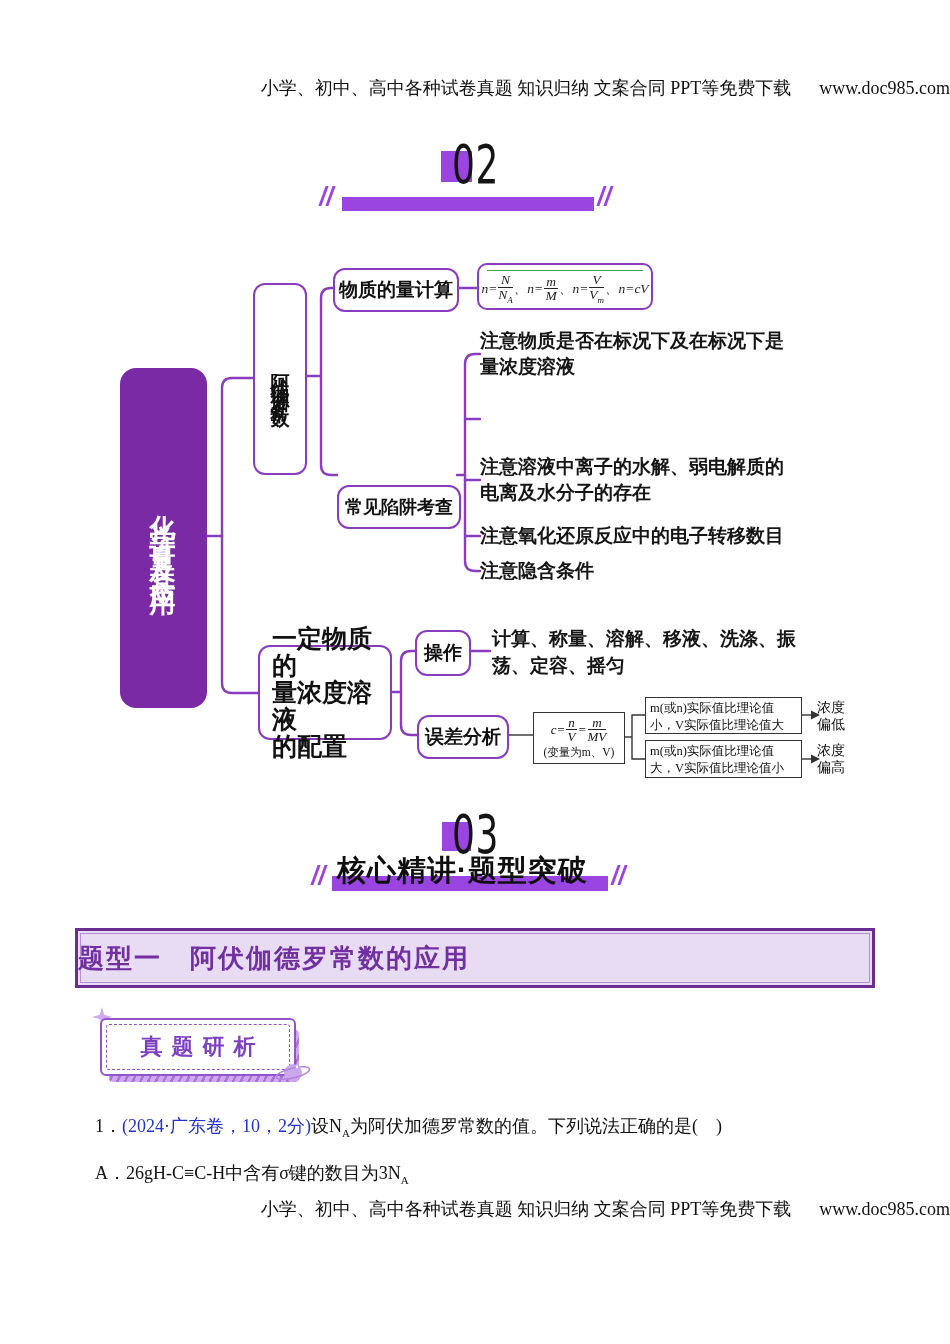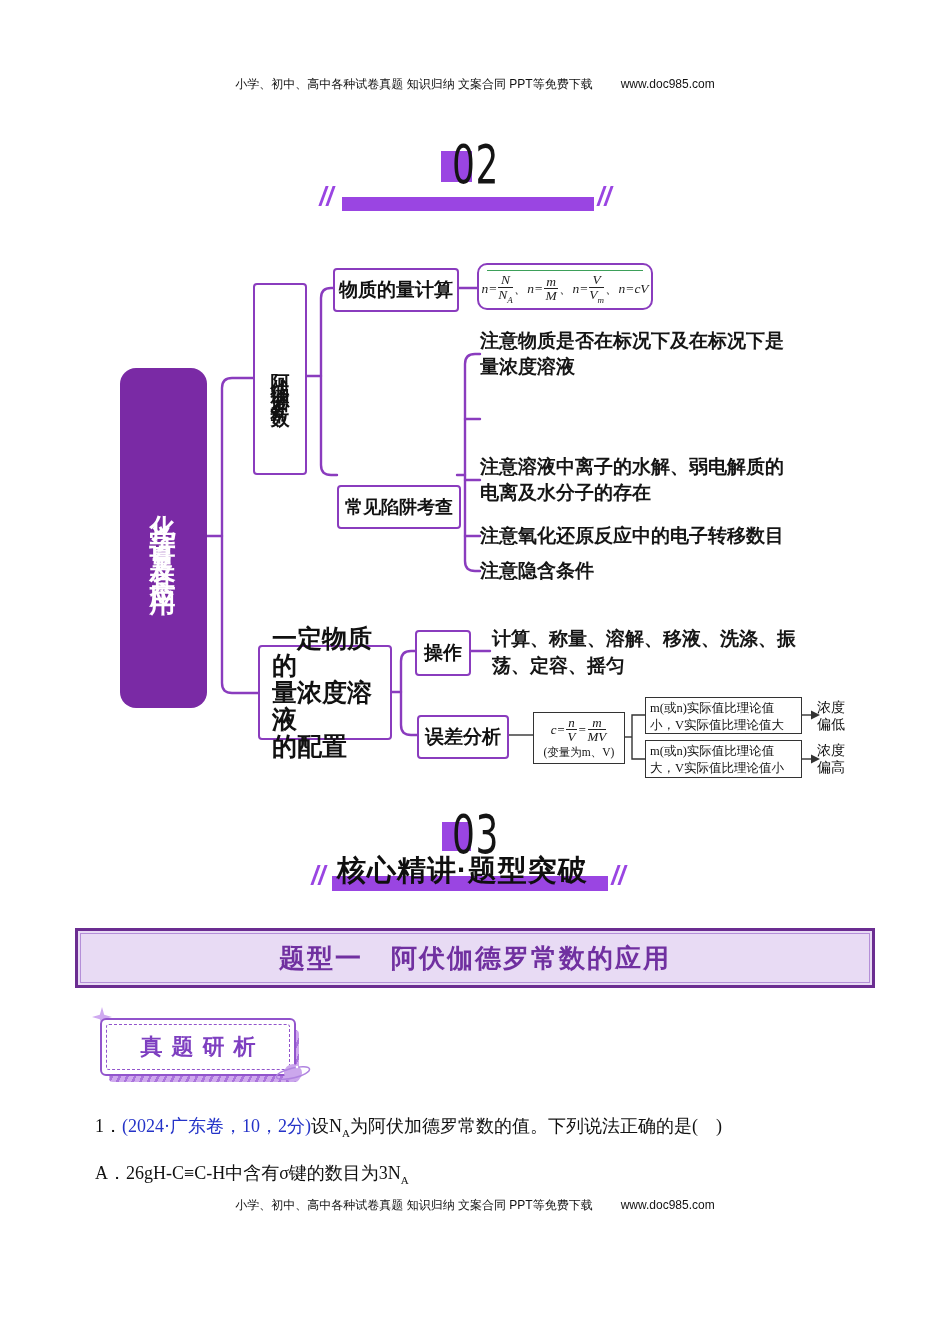--- a/index.html
+++ b/index.html
@@ -1,58 +1,58 @@
 <!DOCTYPE html>
 <html><head>
 <meta charset="utf-8">
 <style>
   html,body{margin:0;padding:0;background:#fff;}
   .page{position:relative;width:950px;height:1344px;background:#fff;overflow:hidden;
         font-family:"Liberation Sans",sans-serif;color:#1a1a1a;}
   .abs{position:absolute;}
 
   
-  .pageband{width:100%;text-align:center;font-family:Liberation Sans, sans-serif;
-            font-size:12px;color:#111;}
+  .pageband{width:100%;text-align:right;font-family:Liberation Serif, serif;
+            font-size:18px;color:#111;}
   .pageband .site{margin-left:28px;}
 
   
   .secsq{background:#9a45e2;}
   .secnum{font-family:"DejaVu Sans",sans-serif;font-size:53px;font-weight:500;color:#141414;
           transform:scaleX(.68);transform-origin:left top;letter-spacing:1px;line-height:1;}
   .secbar{background:#9a45e2;z-index:0;}
   .sectitle{font-size:28px;font-weight:bold;color:#0f0f0f;z-index:1;letter-spacing:1px;line-height:1;}
   .slashes{display:flex;gap:4px;z-index:1;}
   .slashes i{display:block;width:2.5px;height:20px;background:#9a45e2;transform:skewX(-20deg);}
 
   
   .mindmap{left:0;top:240px;width:950px;height:570px;}
   .mindmap svg{position:absolute;left:0;top:0;z-index:0;}
-  .node{position:absolute;border:2.5px solid #8a3cbe;border-radius:4px;background:#fff;
+  .node{position:absolute;border:2.5px solid #8a3cbe;border-radius:12px;background:#fff;
         display:flex;align-items:center;justify-content:center;font-weight:bold;color:#111;z-index:1;}
   .rootnode{background:#7a2aa5;border:none;border-radius:16px;color:#fff;}
   .vtext{writing-mode:vertical-lr;text-orientation:upright;}
   .leaftext{position:absolute;font-weight:bold;font-size:19px;line-height:26px;color:#151515;z-index:1;}
   .fbox{position:absolute;border:2.5px solid #8a3cbe;border-radius:10px;background:#fff;z-index:1;
         font-family:"Liberation Serif",serif;font-style:italic;font-size:13.5px;color:#222;
         display:flex;flex-direction:column;align-items:center;}
   .gline{width:calc(100% - 16px);border-top:1.5px solid #3da05a;margin-top:5px;}
   .frow{margin-top:2px;display:flex;align-items:center;}
   .frac{display:inline-flex;flex-direction:column;text-align:center;line-height:1.02;
         vertical-align:middle;margin:0 1px;}
   .frac .num{border-bottom:1px solid #222;padding:0 2px;}
   .frac sub,.subA{font-size:9px;vertical-align:sub;}
   .errbox{position:absolute;border:1.4px solid #333;background:#fff;z-index:1;
           font-family:"Liberation Serif",serif;font-size:12.5px;line-height:16.5px;color:#111;}
   .errtext{position:absolute;font-family:"Liberation Serif",serif;font-size:14px;line-height:17px;
            color:#111;z-index:1;}
 
   
   .banner{left:75px;top:928px;width:800px;height:60px;background:#e8dbf4;border:3px solid #6b2d91;
-          box-sizing:border-box;display:flex;align-items:center;justify-content:center;}
+          box-sizing:border-box;display:flex;align-items:center;justify-content:flex-start;}
   .banner .inner{position:absolute;inset:2px;border:1px solid #b48fd8;}
   .banner .txt{position:relative;font-size:26px;font-weight:bold;color:#7030a0;letter-spacing:2px;}
 
   
   .badge-stripes{left:109px;top:1030px;width:190px;height:52px;border-radius:4px;
     background:repeating-linear-gradient(115deg,#aa74dc 0 2.5px,#cfa9ee 2.5px 7px);}
   .badge-box{left:100px;top:1018px;width:192px;height:54px;background:#fff;border:2px solid #9254cc;
              border-radius:6px;display:flex;align-items:center;justify-content:center;}
   .badge-box .dash{position:absolute;inset:4px;border:1.5px dashed #9254cc;border-radius:3px;}
   .badge-box .txt{position:relative;font-size:22px;font-weight:bold;color:#7e3fc0;

